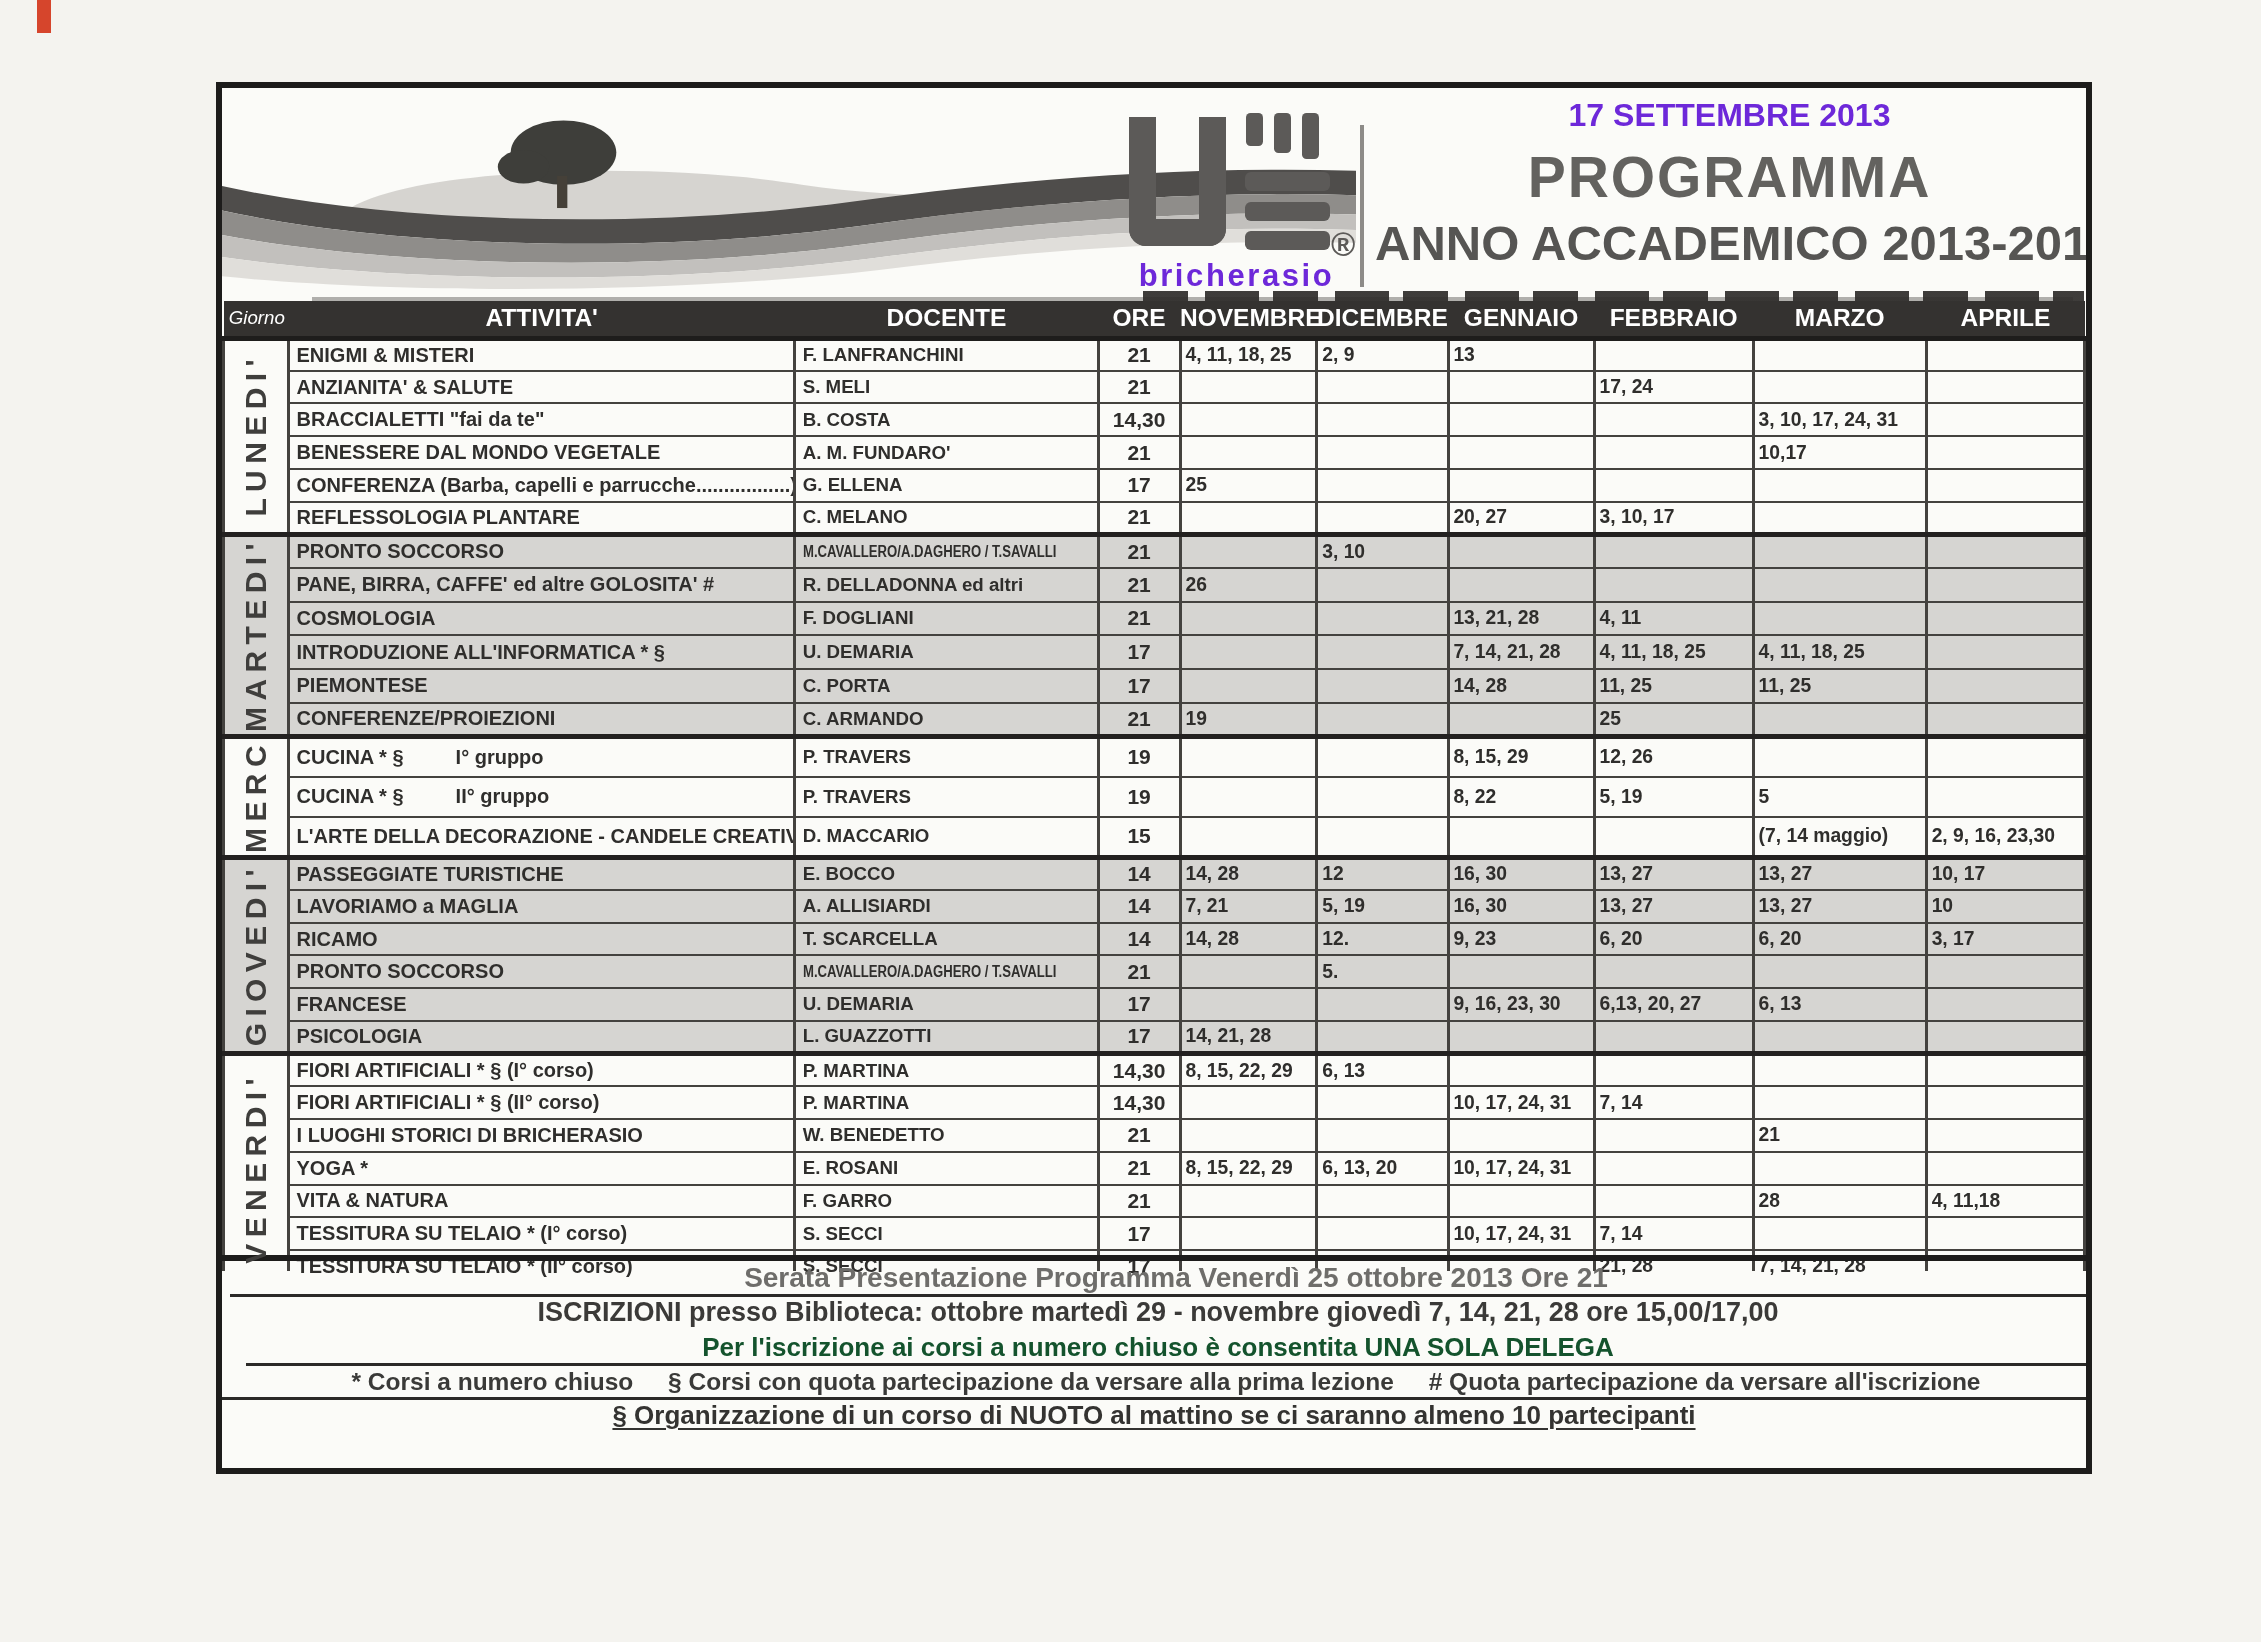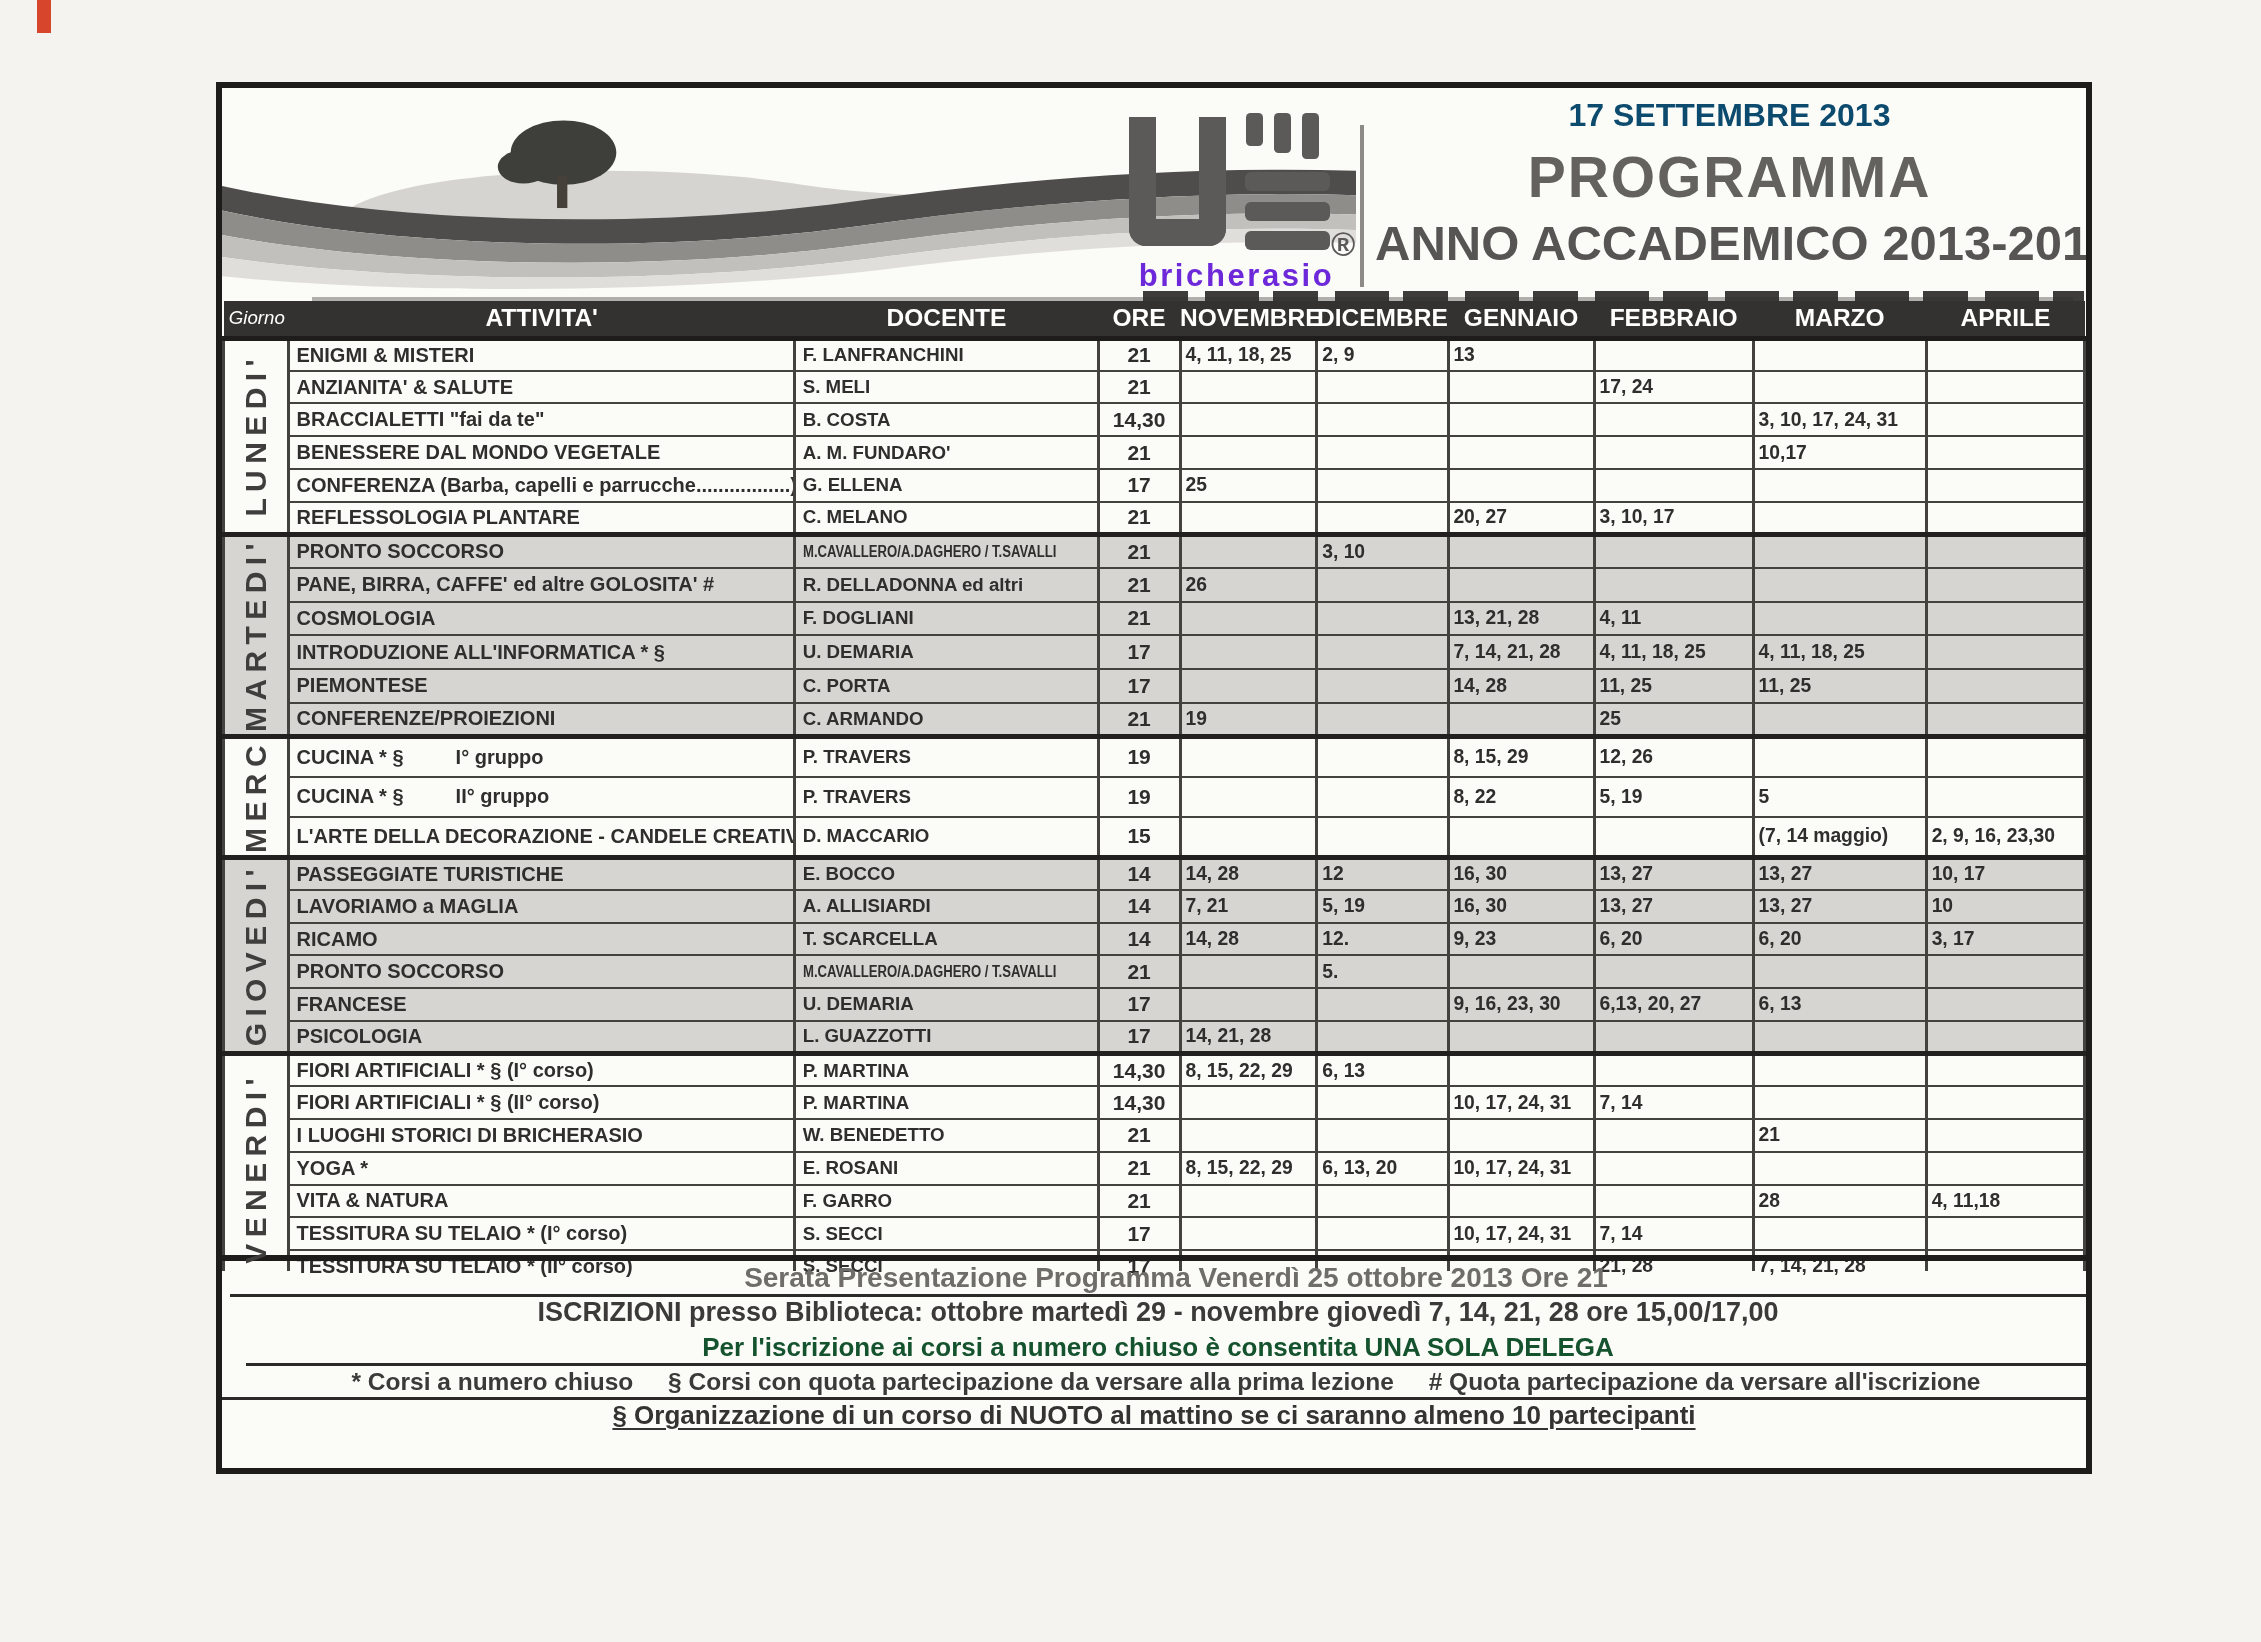--- a/index.html
+++ b/index.html
@@ -25,21 +25,21 @@
   .logo .bar{position:absolute;left:121px;width:85px;height:19.3px;background:#5c5a58;border-radius:5.8px;}
   .logo .b1{top:67px;} .logo .b2{top:97px;} .logo .b3{top:126px;}
   .logo .tick{position:absolute;width:17px;background:#5c5a58;border-radius:4.5px;top:7.7px;}
   .logo .t1{left:122px;height:33px;} .logo .t2{left:150px;height:40px;} .logo .t3{left:178px;height:46px;}
   .logo .reg{position:absolute;left:207px;top:121px;font-size:33px;font-weight:bold;color:#5c5a58;}
   .logo-text{position:absolute;left:-13px;right:-13px;bottom:3.9px;text-align:center;
     font-size:31px;font-weight:bold;letter-spacing:2.6px;color:#6d28d9;}
   .logo-divider{position:absolute;left:1138px;top:37px;width:3.9px;height:162px;background:#8d8b88;}
   .head-right{position:absolute;left:1153px;top:7.7px;width:709px;text-align:center;}
   .ediz{font-size:18px;font-weight:bold;color:#3a3938;}
-  .ediz-date{font-size:32px;font-weight:bold;color:#0c4a6e;margin-top:1.3px;}
+  .ediz-date{font-size:32px;font-weight:bold;color:#6d28d9;margin-top:1.3px;}
   .title1{font-size:57px;font-weight:bold;color:#63625f;margin-top:10.3px;letter-spacing:1.9px;}
   .title2{font-size:49px;font-weight:bold;color:#565553;margin-top:5.2px;white-space:nowrap;}
   .jagged{position:absolute;left:921px;bottom:-2.6px;width:941px;height:13px;opacity:.92;
     background:repeating-linear-gradient(90deg,#2e2c2a 0 45px,transparent 45px 62px,#2e2c2a 62px 116px,transparent 116px 130px);}
   .presmear{position:absolute;left:90px;right:13px;bottom:0;height:4.5px;background:#55534f;opacity:.45;}
   
   table{width:100%;border-collapse:collapse;table-layout:fixed;flex:0 0 auto;}
   thead tr{height:37px;}
   thead th{background:#343230;color:#ffffff;font-size:24.5px;font-weight:bold;
     border-bottom:5.8px solid #1e1d1c;padding:0;}

